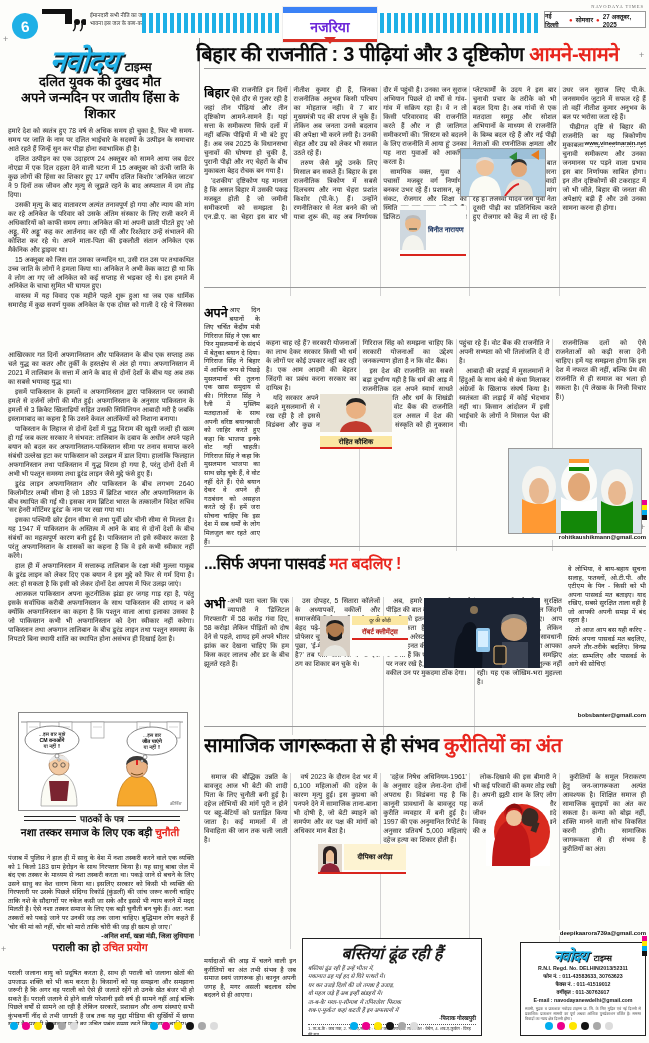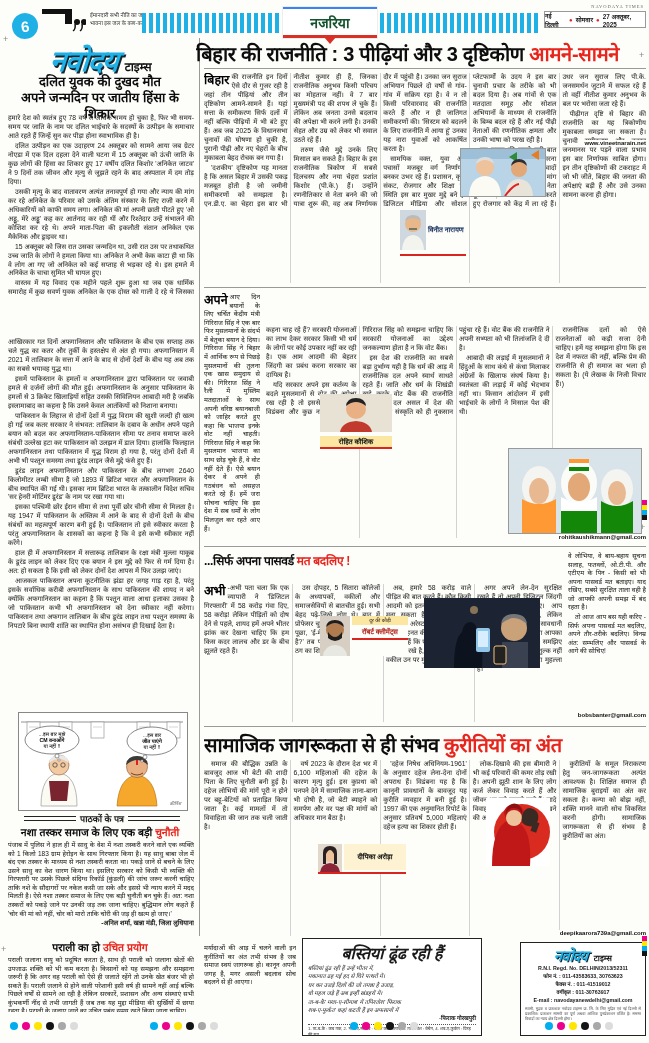--- a/index.html
+++ b/index.html
@@ -7,40 +7,40 @@
         font-family:"Liberation Sans","DejaVu Sans",sans-serif;color:#1a1a1a;}
   .abs{position:absolute;}
   .regplus{position:absolute;font-size:9px;color:#888;}
   
   .pagenum{position:absolute;left:12px;top:13px;width:26px;height:26px;border-radius:50%;
            background:#1fb0e6;color:#fff;font-weight:bold;font-size:15px;display:flex;
            align-items:center;justify-content:center;transform:rotate(-8deg);}
   .tagline{position:absolute;left:90px;top:12px;width:130px;font-size:5.5px;line-height:1.45;color:#333;}
   .stripes{position:absolute;top:13px;height:20px;background:repeating-linear-gradient(90deg,#1fb0e6 0 4px,#ffffff 4px 7px);}
   .nazbox{position:absolute;left:283px;top:7px;width:94px;height:26px;background:#fff;
-          border-top:2px solid #3b82f6;border-bottom:3px solid #d93025;box-shadow:0 0 0 1px #eee;
-          display:flex;align-items:center;justify-content:center;font-size:14px;font-weight:bold;color:#14532d;}
+          border-top:6px solid #3b82f6;border-bottom:3px solid #d93025;box-shadow:0 0 0 1px #eee;
+          display:flex;align-items:center;justify-content:center;font-size:14px;font-weight:bold;color:#6d28d9;}
   .naztri{position:absolute;left:324px;top:37px;width:0;height:0;border-left:6px solid transparent;
           border-right:6px solid transparent;border-top:7px solid #d93025;}
   .papersmall{position:absolute;left:544px;top:4px;width:100px;text-align:right;font-size:4.5px;
               letter-spacing:1px;color:#666;font-family:"Liberation Serif","DejaVu Serif",serif;}
   .datebox{position:absolute;left:544px;top:11px;width:100px;height:15px;border:1px solid #999;background:#fff;
            display:flex;align-items:center;justify-content:center;gap:3px;font-size:6.3px;font-weight:bold;}
   .datebox .bullet{color:#e8251d;font-size:6px;}
   
   .masthead{position:absolute;left:8px;top:40px;width:186px;text-align:center;}
   .mh-main{font-size:29px;font-weight:800;color:#1fb0e6;font-style:italic;letter-spacing:-1px;
            text-shadow:1.5px 1.5px 0 #15242b;display:inline-block;transform:skewX(-4deg);}
   .mh-sub{font-size:12px;font-weight:bold;color:#111;margin-left:2px;}
   
   .edhead{position:absolute;text-align:center;font-weight:bold;color:#0d0d0d;line-height:1.22;}
   .red{color:#e8251d;}
   .bighead{position:absolute;font-weight:bold;color:#0d0d0d;white-space:nowrap;overflow:hidden;letter-spacing:-0.3px;}
   
-  .bt{font-size:6.8px;line-height:1.32;text-align:justify;color:#191919;overflow:hidden;}
+  .bt{font-size:6.8px;line-height:1.32;text-align:justify;color:#191919;overflow:hidden;margin-top:13px;}
   .bt p{margin:0 0 1px 0;text-indent:7px;}
   .bt p.first{text-indent:0;}
   .cols5{column-count:5;column-gap:6px;column-rule:0.5px solid #d2d2d2;}
   .cols4{column-count:4;column-gap:6px;column-rule:0.5px solid #d2d2d2;}
   .dc{float:left;font-weight:bold;font-size:12.5px;line-height:1;padding:1px 2px 0 0;color:#000;}
   .endlink{font-size:6px;font-weight:bold;color:#111;background:#fdfdfa;text-align:right;}
   
   .hrule{position:absolute;border-top:1px solid #999;}
   .vrule{position:absolute;border-left:1px solid #999;}
   
@@ -303,21 +303,21 @@
       </g>
       <rect x="60" y="10" width="20" height="4" fill="#ff9933"></rect>
       <rect x="60" y="14" width="20" height="4" fill="#fff"></rect>
       <rect x="60" y="18" width="20" height="4" fill="#138808"></rect>
     </svg>
   </div>
   <div class="abs endlink" style="left:536px;top:534px;width:110px;">rohitkaushikmann@gmail.com</div>
 
   <div class="hrule" style="left:204px;top:546px;width:442px;"></div>
 
-  <div class="bighead" style="left:204px;top:552px;width:300px;font-size:12px;">
+  <div class="bighead" style="left:204px;top:552px;width:300px;font-size:16px;">
     <span>...सिर्फ अपना पासवर्ड </span><span class="red">मत बदलिए !</span>
   </div>
   <div class="bt abs" style="left:568px;top:552px;width:78px;height:158px;font-size:6.5px;">
     <p class="first">वे लोभिया, वे बाय-बहाय सूचना सलाह, फतव्लों, ओ.टी.पी. और एटीएम के पिन - किसी को भी अपना पासवर्ड मत बताइए। याद रखिए, सबसे सुरक्षित ताला वही है जो आपकी अपनी समझ में बंद रहता है।</p>
     <p>तो आज आप बस यही करिए - सिर्फ अपना पासवर्ड मत बदलिए, अपने तौर-तरीके बदलिए। विनम्र अंत: सम्भलिए और पासवर्ड के आगे की सोचिए!</p>
   </div>
   <div class="bt cols4 abs" style="left:204px;top:584px;width:358px;height:138px;">
     <p class="first"><span class="dc">अभी</span><span>-अभी पता चला कि एक व्यापारी ने 'डिजिटल गिरफ्तारी' में 58 करोड़ गंवा दिए, 58 करोड़! लेकिन पीड़ितों को दोष देने से पहले, शायद हमें अपने भीतर झांक कर देखना चाहिए कि हम किस कदर लालच और डर के बीच झूलते रहते हैं।</span></p>
     <p>उस दोपहर, 5 सितारा कॉलेजों के अध्यापकों, वकीलों और समाजसेवियों से बातचीत हुई। सभी बेहद पढ़े-लिखे लोग थे। बाद में प्रोफेसर चुप हो गए। मैंने मुस्कुराकर पूछा, 'ई-मेल खातों का क्या हाल है?' तब पता चला कि वे भी एक ठग का शिकार बन चुके थे।</p>
     <p>अब, हमारे 58 करोड़ वाले पीड़ित की बात करते हैं। कौन किसी आदमी को इतना पैसा देने के लिए मना सकता है? जवाब है डर। डिजिटल अरेस्ट के नाम पर लोग अपनी मेहनत की कमाई लुटा रहे हैं। वे मानते हैं कि एक गुप्त जासूस उन पर नजर रखे है, कि दिल्ली का कोई वकील उन पर मुकदमा ठोंक देगा।</p>

